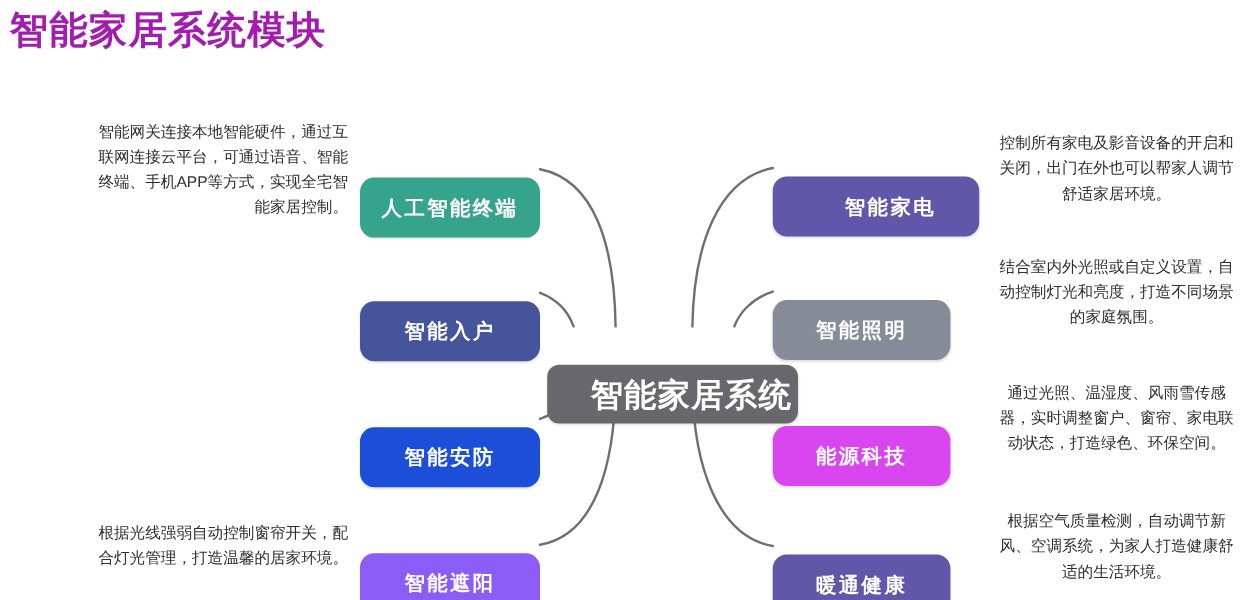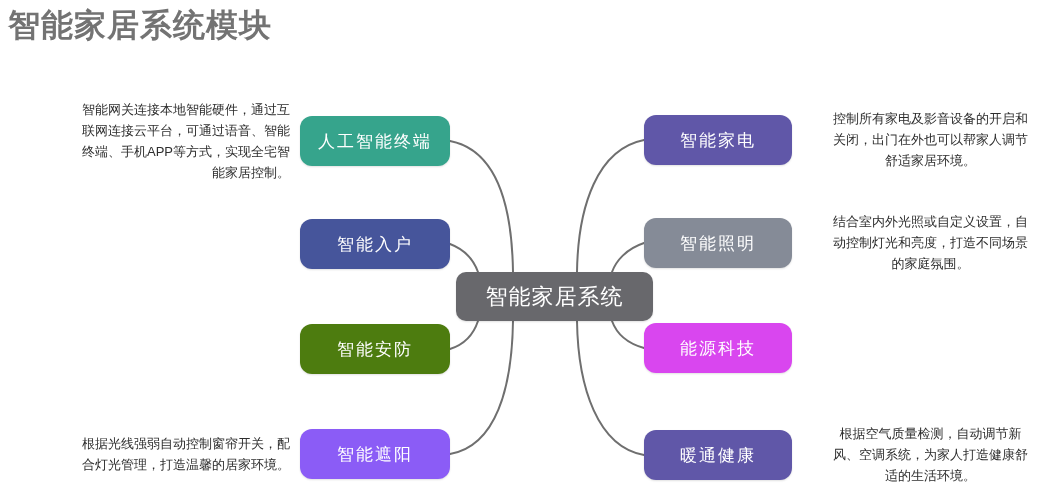--- a/index.html
+++ b/index.html
@@ -2,34 +2,34 @@
 <html><head>
 <meta charset="utf-8">
 <style>
   html,body { margin:0; padding:0; background:#ffffff; }
   .canvas {
     position:relative; width:1042px; height:500px; background:#ffffff;
     font-family:"Liberation Sans", sans-serif; overflow:hidden;
   }
   .title {
     position:absolute; left:8px; top:4px; margin:0;
-    font-size:32px; font-weight:800; color:#737373; letter-spacing:1px;
+    font-size:32px; font-weight:800; color:#a21caf; letter-spacing:1px;
   }
   .connectors { position:absolute; left:0; top:0; width:1042px; height:500px; }
   .connectors path { fill:none; stroke-width:2; stroke-linecap:round; }
   .node {
     position:absolute; display:flex; align-items:center; justify-content:center;
-    color:#ffffff; font-weight:400; font-size:17px; letter-spacing:2px;
-    border-radius:12px; box-shadow:0 1px 2px rgba(0,0,0,0.12);
+    color:#ffffff; font-weight:700; font-size:17px; letter-spacing:2px;
+    border-radius:12px; box-shadow:0 1px 2px rgba(0,0,0,0.12);margin-top:32px;
   }
   .node.left  { left:300px; width:150px; height:50px; }
   .node.right { left:644px; width:148px; height:50px; }
   .node.center {
-    left:456px; top:272px; width:197px; height:49px;
-    font-size:22px; border-radius:10px; letter-spacing:1px;
+    left:456px; top:272px; width:178px; height:49px;
+    font-size:27px; border-radius:10px; letter-spacing:1px;padding-left:31px;
   }
   .desc {
     position:absolute; font-size:13px; line-height:1.62; color:#2e2e2e;
     transform:translateY(-50%);
   }
   .desc.left  { left:44px;  width:214px; text-align:right;margin-left:32px; }
   .desc.right { left:827px; width:207px; text-align:center; }
 </style>
 </head>
 <body>
@@ -47,27 +47,28 @@
     <path d="M644,243 C626,249 616,261 612,272" stroke="#6f6f6f"></path>
     <path d="M644,348 C626,343 616,332 612,321" stroke="#6f6f6f"></path>
     <path d="M644,455 C598,447 578,388 577,321" stroke="#6f6f6f"></path>
   </svg>
 
   <div class="desc left" style="top:141px">智能网关连接本地智能硬件，通过互联网连接云平台，可通过语音、智能终端、手机APP等方式，实现全宅智能家居控制。</div>
   <div class="desc left" style="top:454px">根据光线强弱自动控制窗帘开关，配合灯光管理，打造温馨的居家环境。</div>
 
   <div class="node left" style="top: 116px; background-color: rgb(54, 164, 140);">人工智能终端</div>
   <div class="node left" style="top: 219px; background-color: rgb(70, 85, 155);">智能入户</div>
-  <div class="node left" style="top: 324px; background-color: #4d7c0f;">智能安防</div>
+  <div class="node left" style="top: 324px; background-color: #1d4ed8;">智能安防</div>
   <div class="node left" style="top: 429px; background-color: #8b5cf6;">智能遮阳</div>
 
   <div class="node center" style="background-color: rgb(104, 104, 108);">智能家居系统</div>
 
-  <div class="node right" style="top: 115px; background-color: rgb(96, 87, 168);">智能家电</div>
+  <div class="node right" style="top: 115px; background-color: rgb(96, 87, 168); padding-left: 24px;">智能家电</div>
   <div class="node right" style="top: 218px; background-color: rgb(133, 139, 151);">智能照明</div>
   <div class="node right" style="top: 323px; background-color: #d946ef;">能源科技</div>
   <div class="node right" style="top: 430px; background-color: rgb(96, 87, 168);">暖通健康</div>
 
   <div class="desc right" style="top:140px">控制所有家电及影音设备的开启和关闭，出门在外也可以帮家人调节舒适家居环境。</div>
   <div class="desc right" style="top:243px">结合室内外光照或自定义设置，自动控制灯光和亮度，打造不同场景的家庭氛围。</div>
+  <div class="desc right" style="top:348px">通过光照、温湿度、风雨雪传感器，实时调整窗户、窗帘、家电联动状态，打造绿色、环保空间。</div>
   <div class="desc right" style="top:455px">根据空气质量检测，自动调节新风、空调系统，为家人打造健康舒适的生活环境。</div>
 
 </div>
 
 </body></html>

